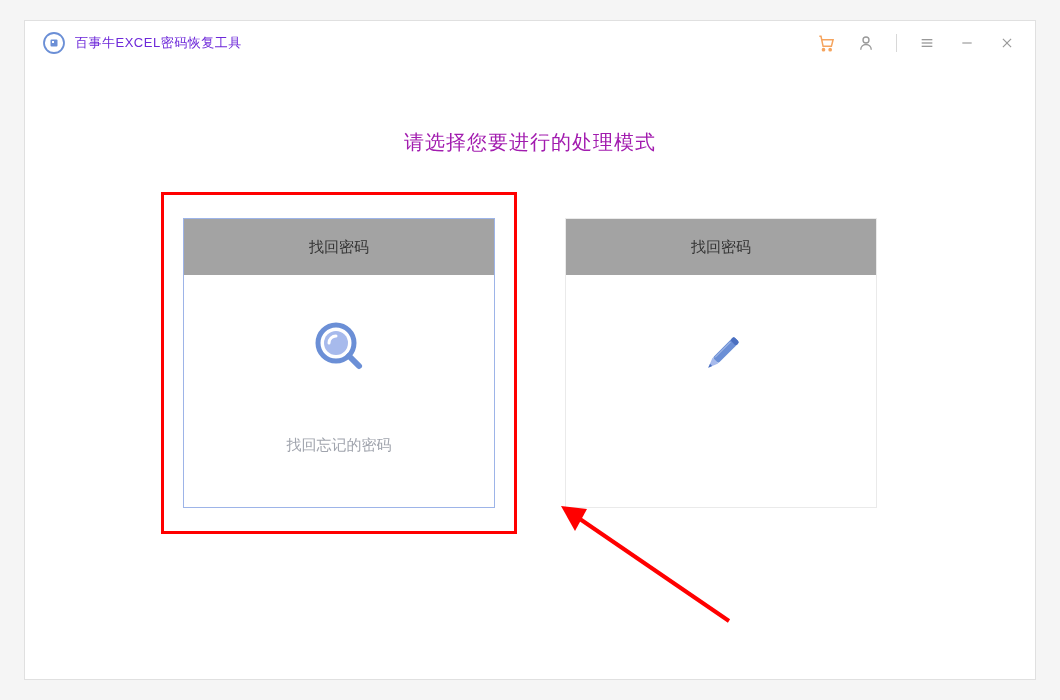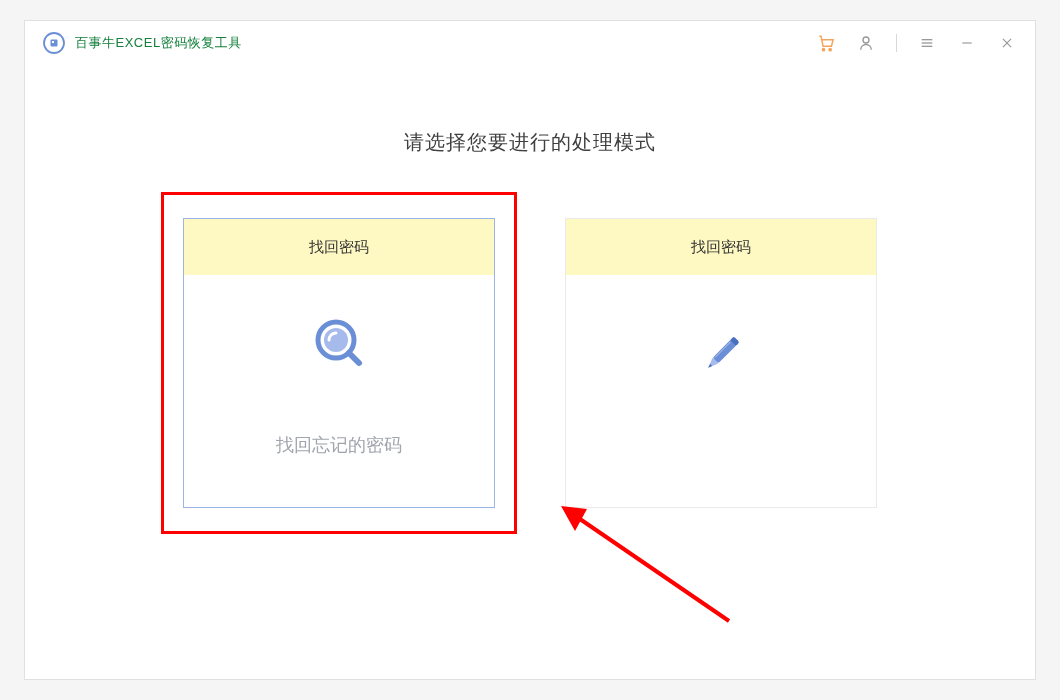--- a/index.html
+++ b/index.html
@@ -37,21 +37,21 @@
     }
     .app-logo {
       width: 22px;
       height: 22px;
       display: flex;
       align-items: center;
       justify-content: center;
     }
     .app-title {
       font-size: 13px;
-      color: #15803d;
+      color: #6d28d9;
       letter-spacing: 0.5px;
       text-align: center;
     }
     .title-right {
       display: flex;
       align-items: center;
       gap: 20px;
     }
     .icon-btn {
       width: 20px;
@@ -68,21 +68,21 @@
       background: #d8d8d8;
     }
     .main-content {
       padding-top: 64px;
       display: flex;
       flex-direction: column;
       align-items: center;
     }
     .main-heading {
       font-size: 20px;
-      color: #404040;
+      color: #a21caf;
       font-weight: 500;
       letter-spacing: 1px;
     }
     .cards-row {
       margin-top: 62px;
       display: flex;
       gap: 70px;
       position: relative;
     }
     .card-wrapper {
@@ -104,21 +104,21 @@
       display: flex;
       flex-direction: column;
       cursor: pointer;
       background: #ffffff;
     }
     .card.selected {
       border: 1px solid #9db4e8;
     }
     .card-header {
       height: 56px;
-      background: #fef9c3;
+      background: #a3a3a3;
       display: flex;
       align-items: center;
       justify-content: center;
       font-size: 15px;
       color: #333333;
       font-weight: 500;
     }
     .card-body {
       flex: 1;
       display: flex;
@@ -129,21 +129,21 @@
     }
     .card-icon {
       width: 56px;
       height: 56px;
       margin-bottom: 62px;
       display: flex;
       align-items: center;
       justify-content: center;
     }
     .card-desc {
-      font-size: 18px;
+      font-size: 15px;
       color: #a0a4ad;
     }
     .arrow-annotation {
       position: absolute;
       left: 534px;
       top: 480px;
       pointer-events: none;
     }
   </style>
 </head>

